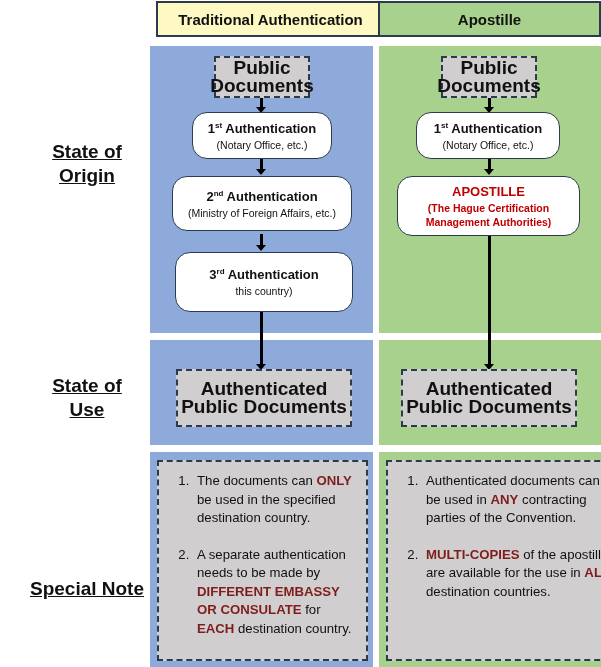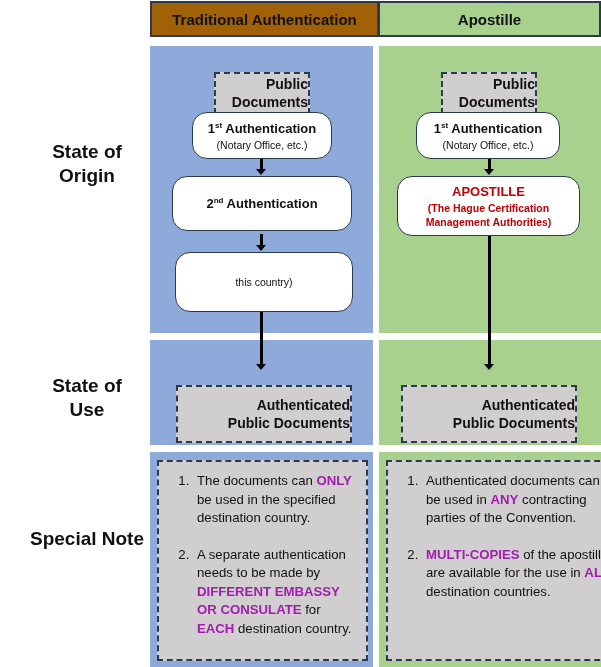--- a/index.html
+++ b/index.html
@@ -2,70 +2,70 @@
 <html><head>
 <meta charset="utf-8">
 <style>
   html, body { margin: 0; padding: 0; background: #ffffff; }
   body { width: 601px; height: 667px; position: relative; overflow: hidden;
          font-family: "Liberation Sans", "DejaVu Sans", sans-serif; color: #111; }
   .abs { position: absolute; box-sizing: border-box; }
 
   .hdr { top: 1px; height: 36px; border: 2px solid #2b3a4c; display: flex; align-items: center; justify-content: center;
          font-weight: bold; font-size: 15px; }
-  .hdr-left { left: 150px; width: 229px; background: #a16207; }
+  .hdr-left { left: 156px; width: 229px; background: #fef9c3; }
   .hdr-right { left: 378px; width: 223px; background: #a9d18e; }
   .blue { background: #8eaadb; }
   .green { background: #a9d18e; }
   .col-left { left: 150px; width: 223px; }
   .col-right { left: 379px; width: 222px; }
   .row-origin { top: 46px; height: 287px; }
   .row-use { top: 340px; height: 105px; }
   .row-note { top: 452px; height: 215px; }
 
-  .row-label { left: 0; width: 174px; text-align: center; font-weight: bold; font-size: 19px; line-height: 24px; }
+  .row-label { left: 0; width: 174px; text-align: center; font-weight: bold; font-size: 19px; line-height: 24px; text-decoration: underline; }
 
-  .doc { background: #d0cece; border: 2px dashed #2b3a4c; display: flex; flex-direction: column; align-items: flex-end; justify-content: center;
-         font-weight: bold; font-size: 14px; line-height: 18px; text-align: center; margin-top: 16px; }
+  .doc { background: #d0cece; border: 2px dashed #2b3a4c; display: flex; flex-direction: column; align-items: center; justify-content: center;
+         font-weight: bold; font-size: 19px; line-height: 18px; text-align: center; }
   .step { background: #ffffff; border: 1.5px solid #2b3a4c; border-radius: 15px; display: flex; flex-direction: column;
           align-items: center; justify-content: center; text-align: center; }
   .step .t { font-weight: bold; font-size: 13px; line-height: 18px; }
   .step .t sup { font-size: 8px; vertical-align: 5px; line-height: 0; }
   .step .s { font-size: 10.5px; line-height: 14px; }
   .step.red .t { color: #c00000; font-size: 13px; }
   .step.red .s { color: #c00000; font-weight: bold; font-size: 10.5px; }
 
   .vline { width: 3px; background: #000; }
   .ahead { width: 0; height: 0; border-left: 5px solid transparent; border-right: 5px solid transparent; border-top: 6px solid #000; }
 
   .note { background: #d0cece; border: 2px dashed #2b3a4c; padding: 10px 8px 6px 8px; font-size: 13.2px; line-height: 18.5px; }
   .note ol { margin: 0; padding-left: 26px; }
   .note li { padding-left: 4px; margin-bottom: 18px; }
   .note li:last-child { margin-bottom: 4px; }
-  .hl { color: #a21caf; font-weight: bold; }
+  .hl { color: #7f1d1d; font-weight: bold; }
 </style>
 </head>
 <body>
 
 <div class="abs hdr hdr-left">
     <span>Traditional Authentication</span>
   </div>
 <div class="abs hdr hdr-right">
     <span>Apostille</span>
   </div>
 
 <div class="abs row-label" style="top:140px;">
   <div>State of</div>
   <div>Origin</div>
 </div>
 <div class="abs row-label" style="top:374px;">
   <div>State of</div>
   <div>Use</div>
 </div>
-<div class="abs row-label" style="top:527px;">
+<div class="abs row-label" style="top:577px;">
   <div>Special Note</div>
 </div>
 
 <div class="abs blue col-left row-origin"></div>
 <div class="abs blue col-left row-use"></div>
 <div class="abs blue col-left row-note"></div>
 <div class="abs green col-right row-origin"></div>
 <div class="abs green col-right row-use"></div>
 <div class="abs green col-right row-note"></div>
 
@@ -83,23 +83,25 @@
   <div>Documents</div>
 </div>
 
 <div class="abs step" style="left:192px; top:112px; width:140px; height:47px;">
   <div class="t"><span>1</span><sup>st</sup> <span>Authentication</span></div>
   <div class="s">(Notary Office, etc.)</div>
 </div>
 
 <div class="abs step" style="left:172px; top:176px; width:180px; height:55px;">
   <div class="t"><span>2</span><sup>nd</sup> <span>Authentication</span></div>
+  <div class="s">(Ministry of Foreign Affairs, etc.)</div>
 </div>
 
 <div class="abs step" style="left:175px; top:252px; width:178px; height:60px;">
+  <div class="t"><span>3</span><sup>rd</sup> <span>Authentication</span></div>
   <div class="s">this country)</div>
 </div>
 
 <div class="abs doc" style="left:176px; top:369px; width:176px; height:58px;">
   <div>Authenticated</div>
   <div>Public Documents</div>
 </div>
 
 <div class="abs vline" style="left:488px; top:96px; height:14px;"></div>
 <div class="abs ahead" style="left:484px; top:107px;"></div>

